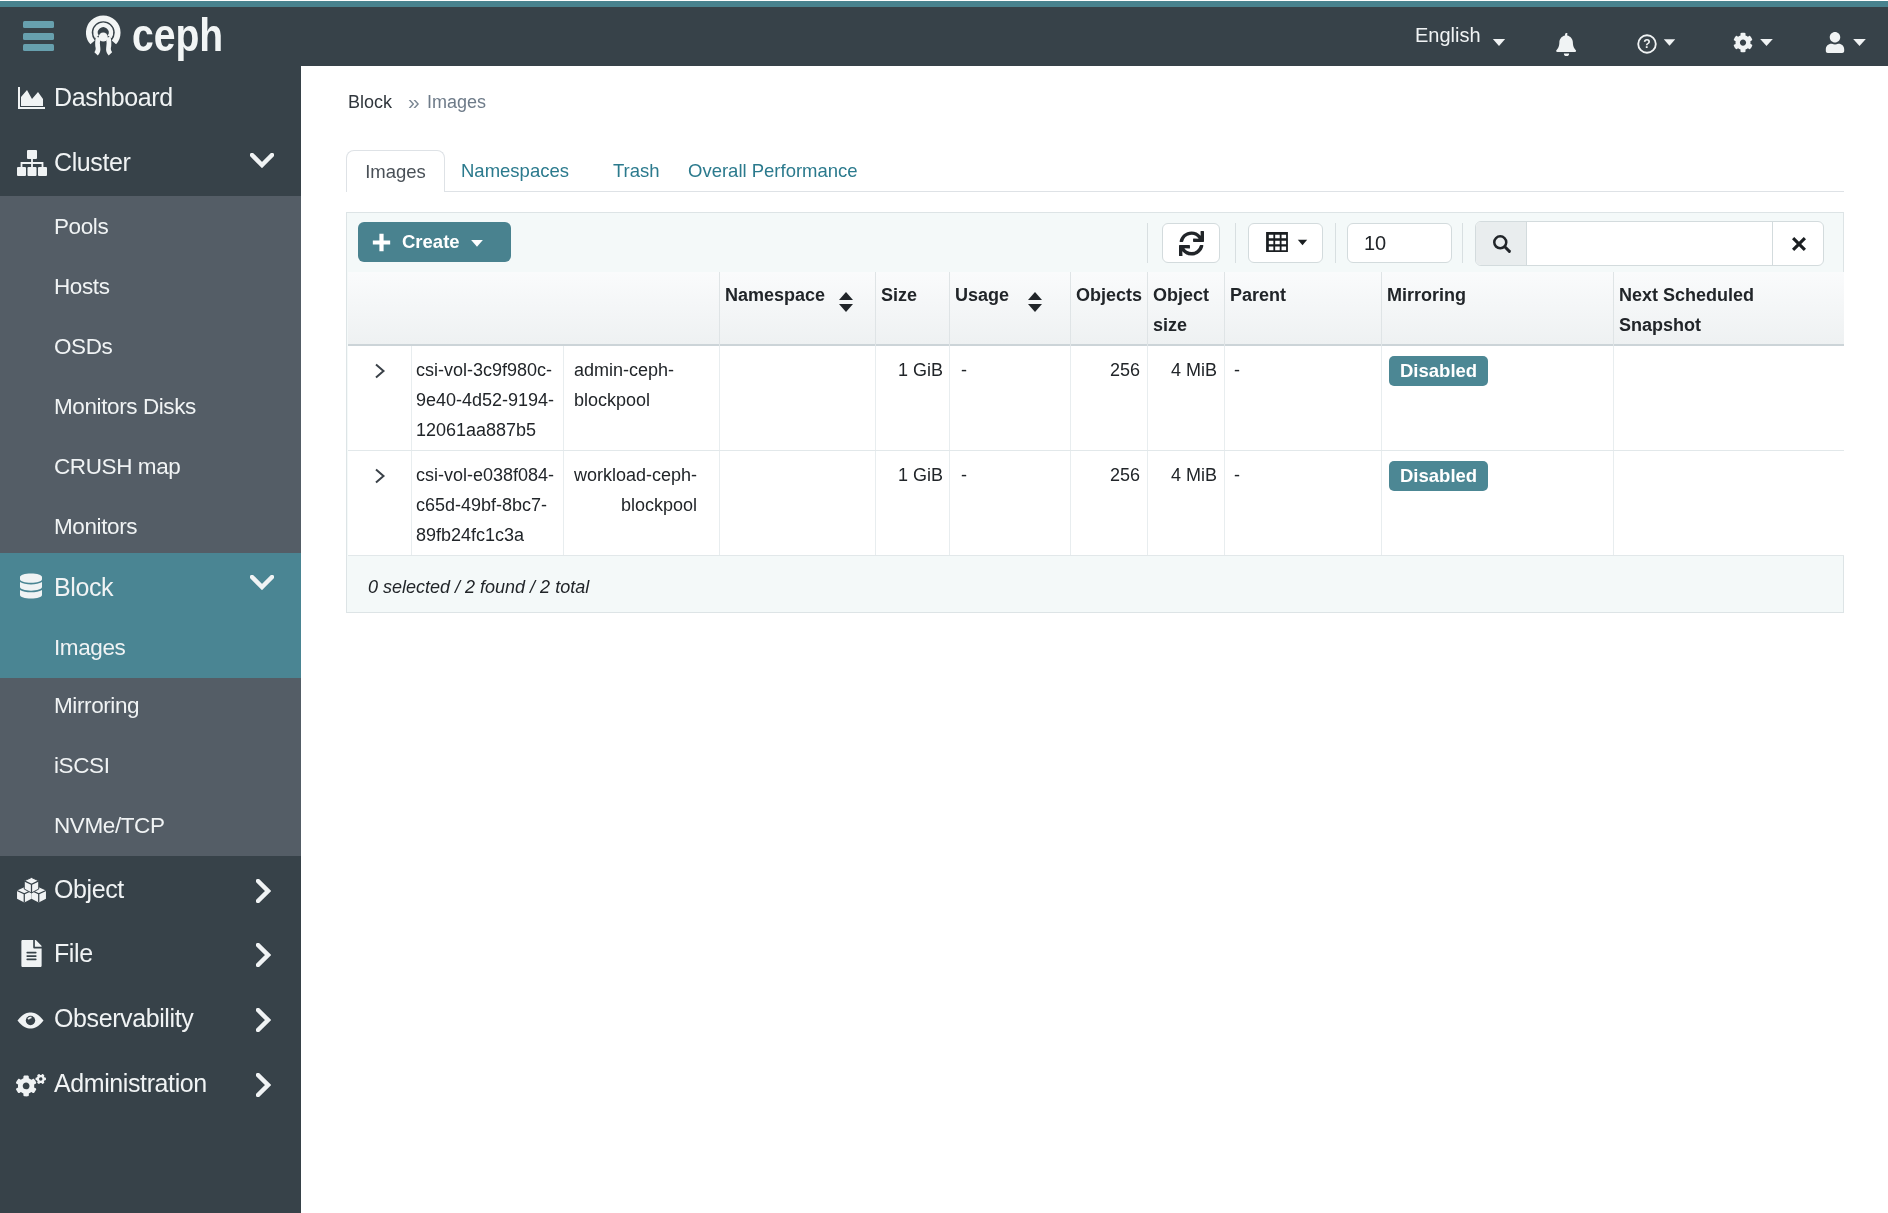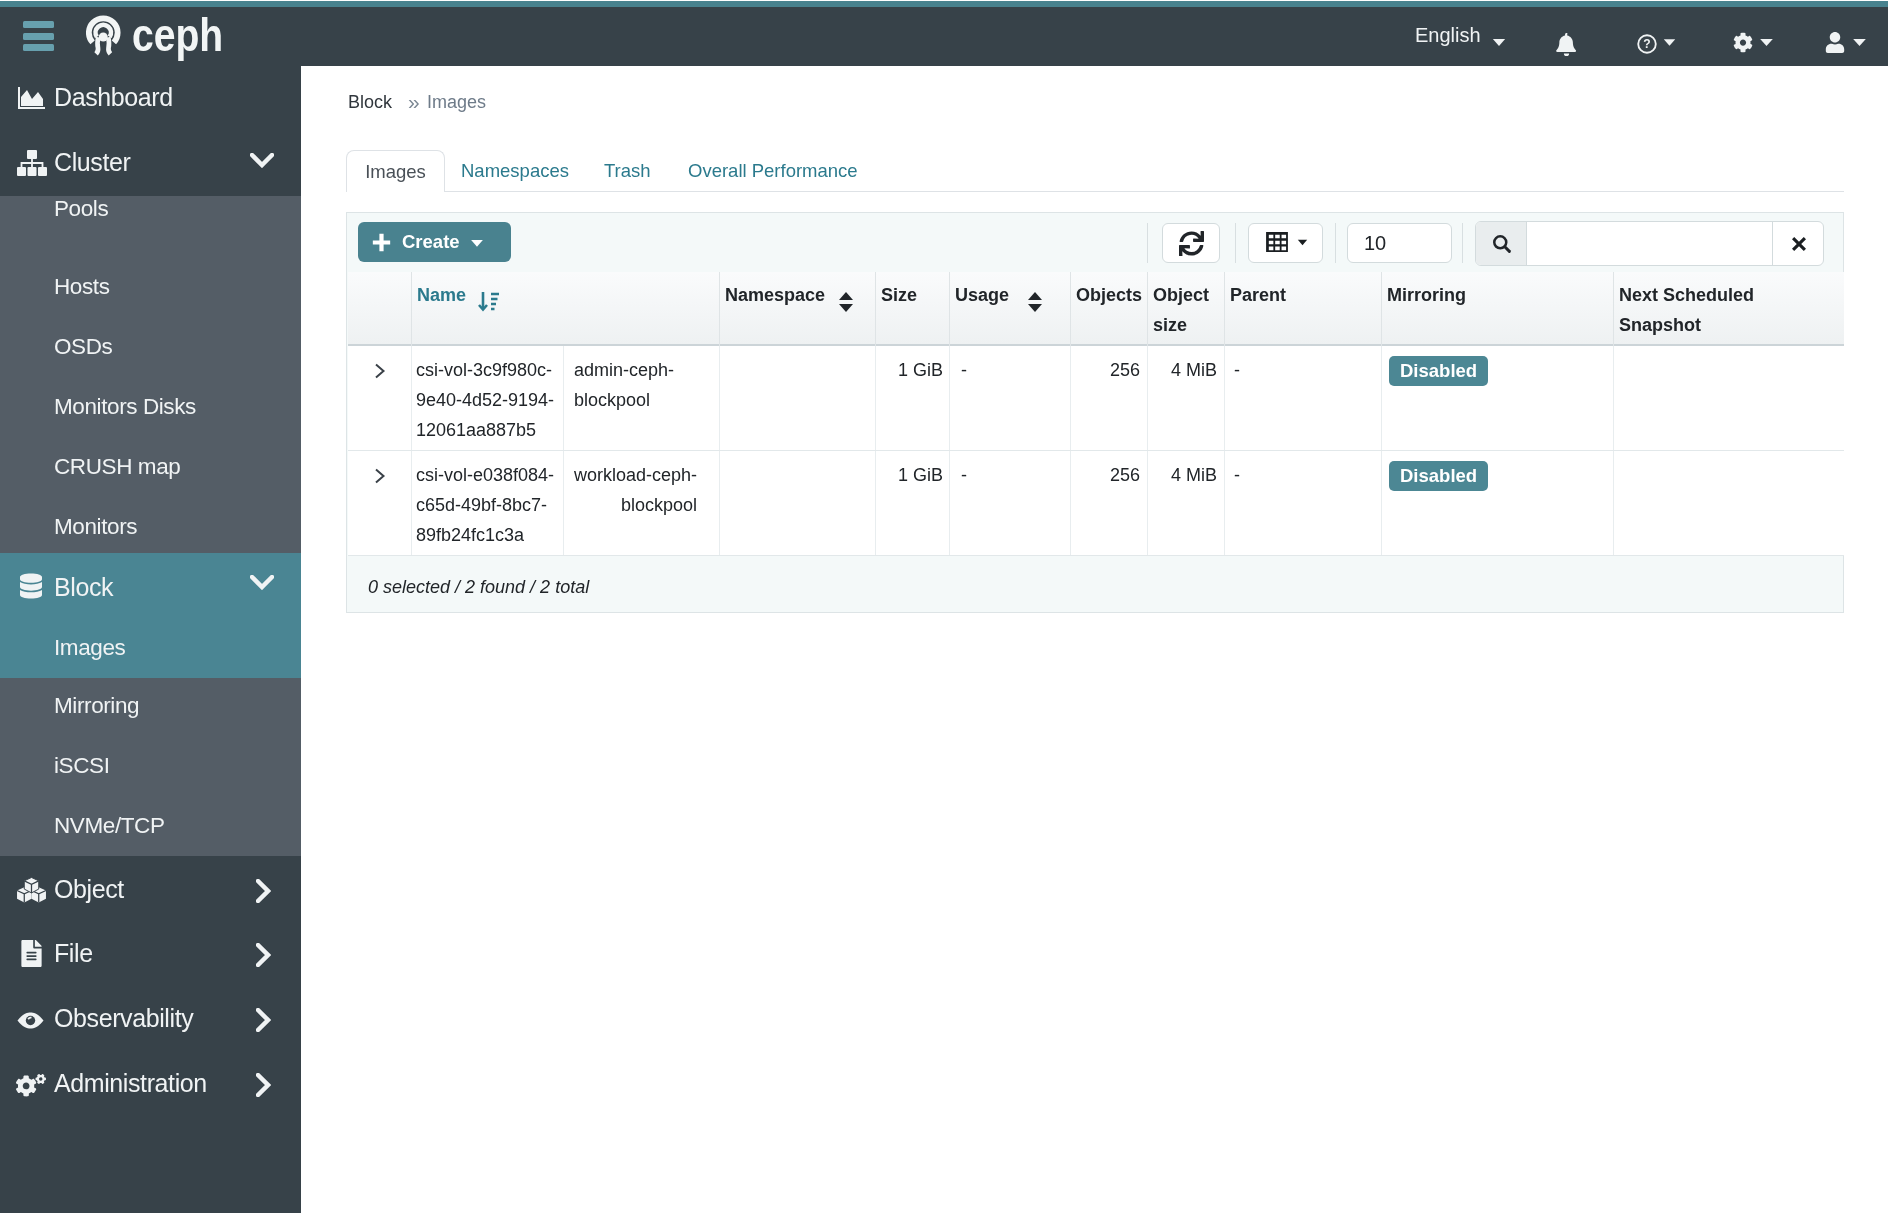--- a/index.html
+++ b/index.html
@@ -128,21 +128,21 @@
         <rect x="10.5" y="17" width="9" height="9" rx="1"></rect>
         <rect x="21" y="17" width="9" height="9" rx="1"></rect>
       </g>
       <path d="M15 9 L15 13 M4.5 17 L4.5 13 L25.5 13 L25.5 17 M15 13 L15 17" stroke="#f0f3f4" stroke-width="1.8" fill="none"></path>
     </svg>
     <div class="toplabel" style="top:81px;">Cluster</div>
     <svg class="abs" style="left:250px; top:87px;" width="24" height="15" viewBox="0 0 24 15">
         <path d="M2 2 L12 12 L22 2" stroke="#f0f3f4" stroke-width="4.5" fill="none" stroke-linecap="round"></path>
       </svg>
 
-    <div class="sublabel" style="top:129px;">Pools</div>
+    <div class="sublabel" style="top:147px;">Pools</div>
     <div class="sublabel" style="top:207px;">Hosts</div>
     <div class="sublabel" style="top:267px;">OSDs</div>
     <div class="sublabel" style="top:327px;">Monitors Disks</div>
     <div class="sublabel" style="top:387px;">CRUSH map</div>
     <div class="sublabel" style="top:447px;">Monitors</div>
 
     <svg class="abs" style="left:20px; top:507px;" width="22" height="26" viewBox="0 0 448 512">
       <path fill="#f0f3f4" d="M448 73.1v45.7C448 159.1 347.7 192 224 192S0 159.1 0 118.9V73.1C0 32.9 100.3 0 224 0s224 32.9 224 73.1zM448 176v102.9c0 40.2-100.3 73.1-224 73.1S0 319.1 0 278.9V176c48.1 33.1 136.2 48.6 224 48.6S399.9 209.1 448 176zm0 160v102.9C448 479.1 347.7 512 224 512S0 479.1 0 438.9V336c48.1 33.1 136.2 48.6 224 48.6S399.9 369.1 448 336z"></path>
     </svg>
     <div class="toplabel" style="top:506px;">Block</div>
@@ -199,21 +199,21 @@
 
   <div class="abs" id="content">
 
     <div class="abs crumb" style="left:47px; top:26px; color:#30363c;">Block</div>
     <div class="abs crumb" style="left:107px; top:24px; color:#7c8894; font-size:21px;">»</div>
     <div class="abs crumb" style="left:126px; top:26px; color:#6e7b89;">Images</div>
 
     <div class="tabline"></div>
     <div class="tab-active">Images</div>
     <div class="tab" style="left:160px;">Namespaces</div>
-    <div class="tab" style="left:303px;">Trash</div>
+    <div class="tab" style="left:312px;">Trash</div>
     <div class="tab" style="left:387px;">Overall Performance</div>
 
     <div id="card">
 
       <div class="btn-teal">
         <svg class="abs" style="left:13px; top:10px;" width="21" height="21" viewBox="0 0 23 23">
             <path d="M9.2 2 h4.6 v7.2 h7.2 v4.6 h-7.2 v7.2 h-4.6 v-7.2 H2 v-4.6 h7.2 z" fill="#fff"></path>
           </svg>
         <div class="abs" style="left:44px; top:9px; font-size:18.5px; font-weight:bold;">Create</div>
         <svg class="abs" style="left:112px; top:17px;" width="14" height="9" viewBox="0 0 15 10">
@@ -251,30 +251,20 @@
           </svg>
         </div>
         <div class="abs" style="left:296px; top:0; width:52px; height:43px; border-left:1px solid #d3dbdd;">
           <svg class="abs" style="left:19px; top:15px;" width="14" height="14" viewBox="0 0 19 19">
             <path d="M3 0 L9.5 6.5 L16 0 L19 3 L12.5 9.5 L19 16 L16 19 L9.5 12.5 L3 19 L0 16 L6.5 9.5 L0 3 Z" fill="#1a1e21"></path>
           </svg>
         </div>
       </div>
 
       <div id="thead">
-        <div class="hcell" style="left:63px;  width:152px;">
-            <span class="hlabel" style="color:#2b7a8d;">Name</span>
-          <svg class="sorticon" style="left:66px;" width="24" height="22" viewBox="0 0 24 22">
-            <g stroke="#2b7a8d" stroke-width="2.6" fill="none">
-              <path d="M5 1 L5 18"></path>
-                <path d="M1 14 L5 18.5 L9 14" fill="none"></path>
-              <path d="M13 3 L21 3 M13 8 L19.5 8 M13 13 L18 13 M13 18 L16.5 18"></path>
-            </g>
-          </svg>
-          </div>
         <div class="hcell" style="left:371px; width:156px;">
             <span class="hlabel">Namespace</span>
           <svg class="sorticon" style="left:117px;" width="18" height="22" viewBox="0 0 18 22">
               <path d="M2 9 L9 1 L16 9 Z M2 13 L9 21 L16 13 Z" fill="#212529"></path>
             </svg>
           </div>
         <div class="hcell" style="left:527px; width:74px;">
             <span class="hlabel">Size</span>
           </div>
         <div class="hcell" style="left:601px; width:121px;">

